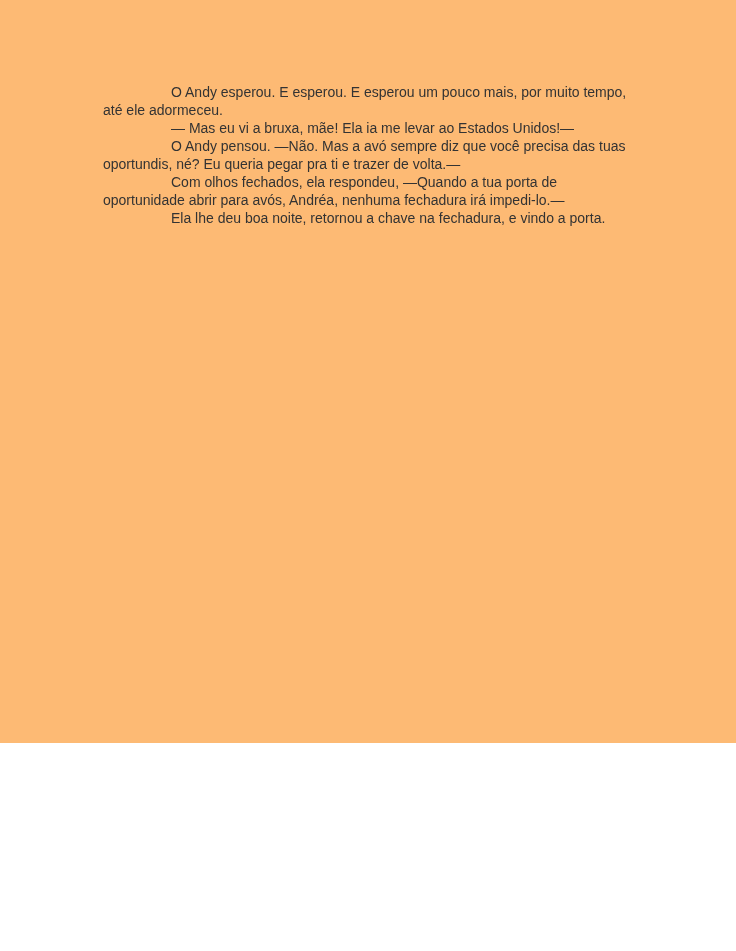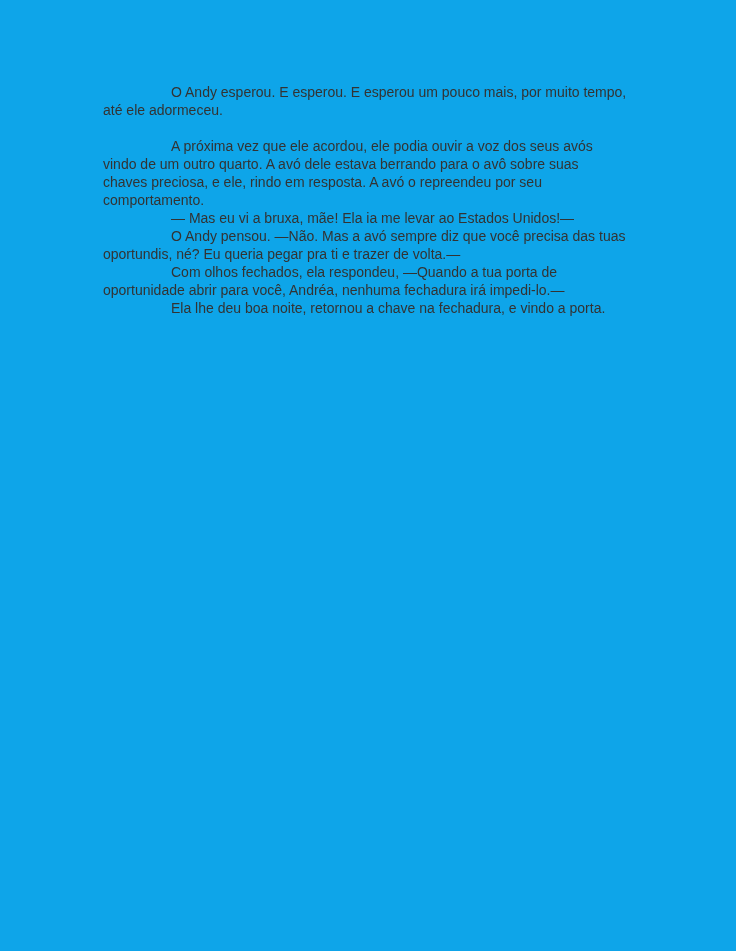--- a/index.html
+++ b/index.html
@@ -8,22 +8,22 @@
   }
   body {
     width: 736px;
     height: 951px;
     background: #ffffff;
     font-family: "Liberation Sans", "DejaVu Sans", sans-serif;
   }
   .page {
     position: relative;
     width: 736px;
-    height: 951px;
-    background: #0ea5e9;
+    height: 743px;
+    background: #fdba74;
     overflow: hidden;
   }
   .text-block {
     position: absolute;
     left: 103px;
     top: 83px;
     width: 545px;
     color: #333333;
     font-size: 14px;
     line-height: 18px;
@@ -37,24 +37,20 @@
     margin-top: 18px;      
   }
 </style>
 </head>
 <body>
 
 <div class="page">
   <div class="text-block">
     <p>O Andy esperou. E esperou. E esperou um pouco mais, por muito tempo,
 até ele adormeceu.</p>
-    <p class="para-break">A próxima vez que ele acordou, ele podia ouvir a voz dos seus avós
-vindo de um outro quarto. A avó dele estava berrando para o avô sobre suas
-chaves preciosa, e ele, rindo em resposta. A avó o repreendeu por seu
-comportamento.</p>
     <p>— Mas eu vi a bruxa, mãe! Ela ia me levar ao Estados Unidos!—</p>
     <p>O Andy pensou. —Não. Mas a avó sempre diz que você precisa das tuas
 oportundis, né? Eu queria pegar pra ti e trazer de volta.—</p>
     <p>Com olhos fechados, ela respondeu, —Quando a tua porta de
-oportunidade abrir para você, Andréa, nenhuma fechadura irá impedi-lo.—</p>
+oportunidade abrir para avós, Andréa, nenhuma fechadura irá impedi-lo.—</p>
     <p>Ela lhe deu boa noite, retornou a chave na fechadura, e vindo a porta.</p>
   </div>
 </div>
 
 </body></html>

